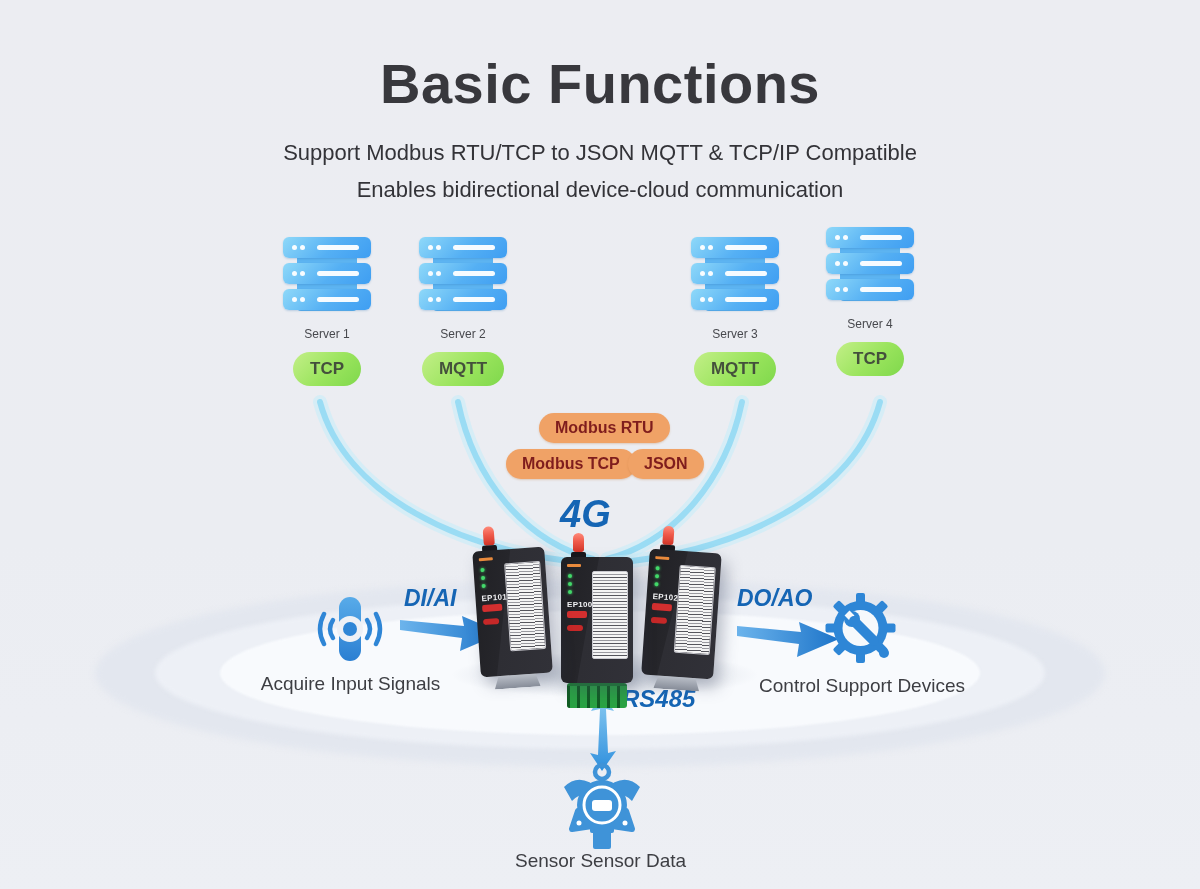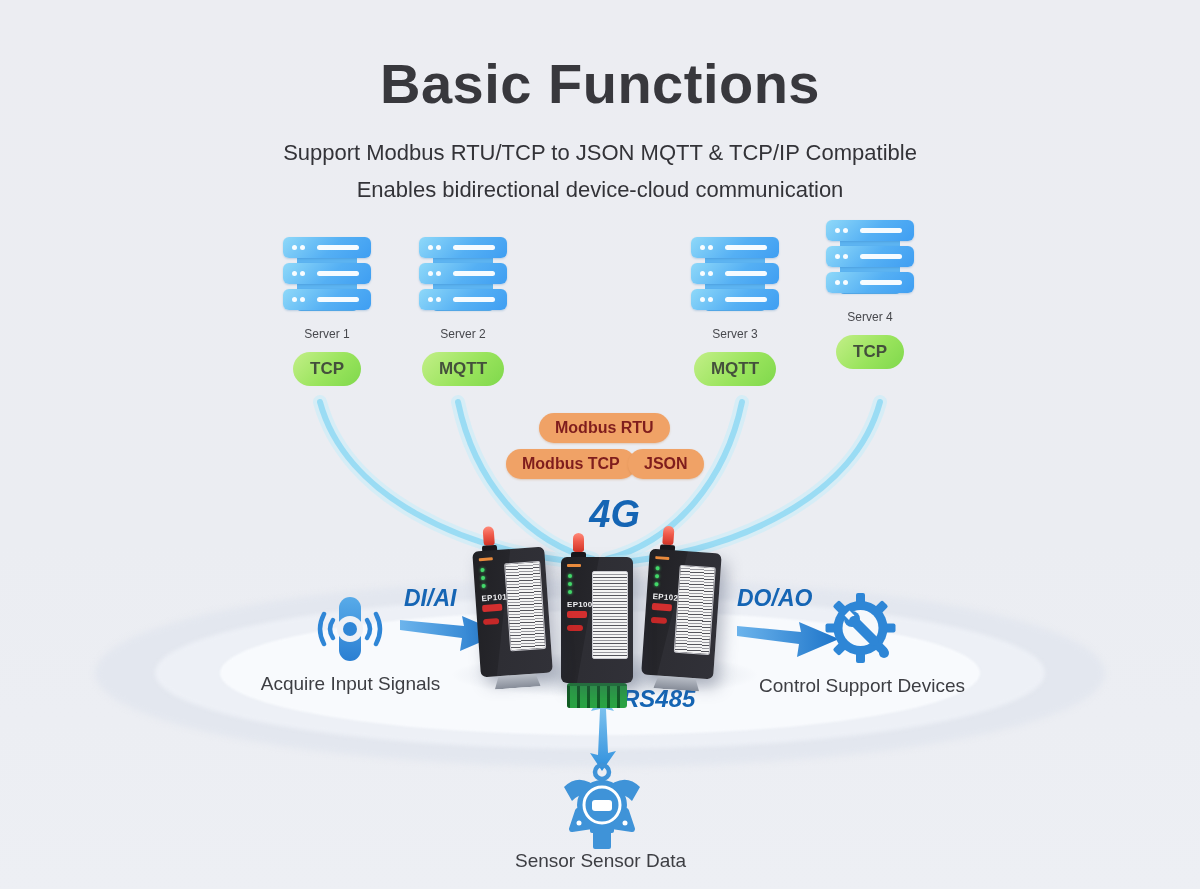--- a/index.html
+++ b/index.html
@@ -20,42 +20,42 @@
   .ell3{left:220px; top:604px; width:760px;  height:124px; background:#f8fafd; filter:blur(1px);}
   .devshadow{position:absolute; left:450px; top:645px; width:310px; height:46px; border-radius:50%;
              background:radial-gradient(ellipse at center, rgba(140,152,172,.45) 0%, rgba(140,152,172,0) 70%);}
 
   
   .swoosh{position:absolute; left:0; top:0;}
 
   
   .server{position:absolute; width:140px; text-align:center;}
   .sv1{left:257px; top:230px;} .sv2{left:393px; top:230px;}
-  .sv3{left:665px; top:230px;} .sv4{left:800px; top:213px;}
+  .sv3{left:665px; top:230px;} .sv4{left:800px; top:220px;}
   .srv-icon{position:relative; width:88px; height:78px; margin:0 auto;}
   .srv-spine{position:absolute; left:14px; top:4px; width:60px; height:70px; background:#5db4f1; border-radius:4px;}
   .srv-bar{position:absolute; left:0; width:88px; height:21px; border-radius:6px;
            background:linear-gradient(135deg,#8fd9f9 0%,#55b0f4 55%,#3f9ef2 100%);
            box-shadow:0 1px 2px rgba(40,110,180,.25);}
   .sb1{top:0;} .sb2{top:26px;} .sb3{top:52px;}
   .srv-bar i{position:absolute; top:8px; width:5px; height:5px; border-radius:50%; background:#fff; opacity:.95;}
   .srv-bar i.d1{left:9px;} .srv-bar i.d2{left:17px;}
   .srv-bar u{position:absolute; top:8px; left:34px; width:42px; height:5px; border-radius:3px; background:#fff; opacity:.95;}
   .srv-label{margin-top:12px; font-size:12px; color:#47484d;}
   .pill-green{display:inline-block; margin-top:11px; padding:7px 17px; border-radius:17px;
               background:linear-gradient(135deg,#c3ef88 0%,#9ae45d 55%,#7fd84c 100%);
               font-size:17px; font-weight:700; color:#44503c;}
 
   
   .pill-orange{position:absolute; padding:6px 16px; border-radius:15px; background:#f0a266;
                color:#7f1d1d; font-size:16px; font-weight:700; box-shadow:0 1px 2px rgba(190,120,60,.3);}
   .po1{left:539px; top:406px;} .po2{left:506px; top:442px;} .po3{left:628px; top:442px;}
 
   .lbl-blue{position:absolute; color:#1565b4; font-weight:700; font-style:italic;}
-  .lbl-4g{left:560px; top:486px; width:80px; text-align:right; font-size:38px;}
+  .lbl-4g{left:560px; top:486px; width:80px; text-align:left; font-size:38px;}
   .lbl-diai{left:404px; top:578px; font-size:23px;}
   .lbl-doao{left:737px; top:578px; font-size:23px;}
   .lbl-rs485{left:622px; top:678px; font-size:24px;}
 
   .caption{position:absolute; color:#3d3e43; font-size:19px; text-align:center;}
   .cap-left{left:238px; top:666px; width:225px;}
   .cap-right{left:752px; top:668px; width:220px;}
   .cap-bottom{left:488px; top:843px; width:225px;}
 
   .arrow-svg,.icon-svg{position:absolute;}

